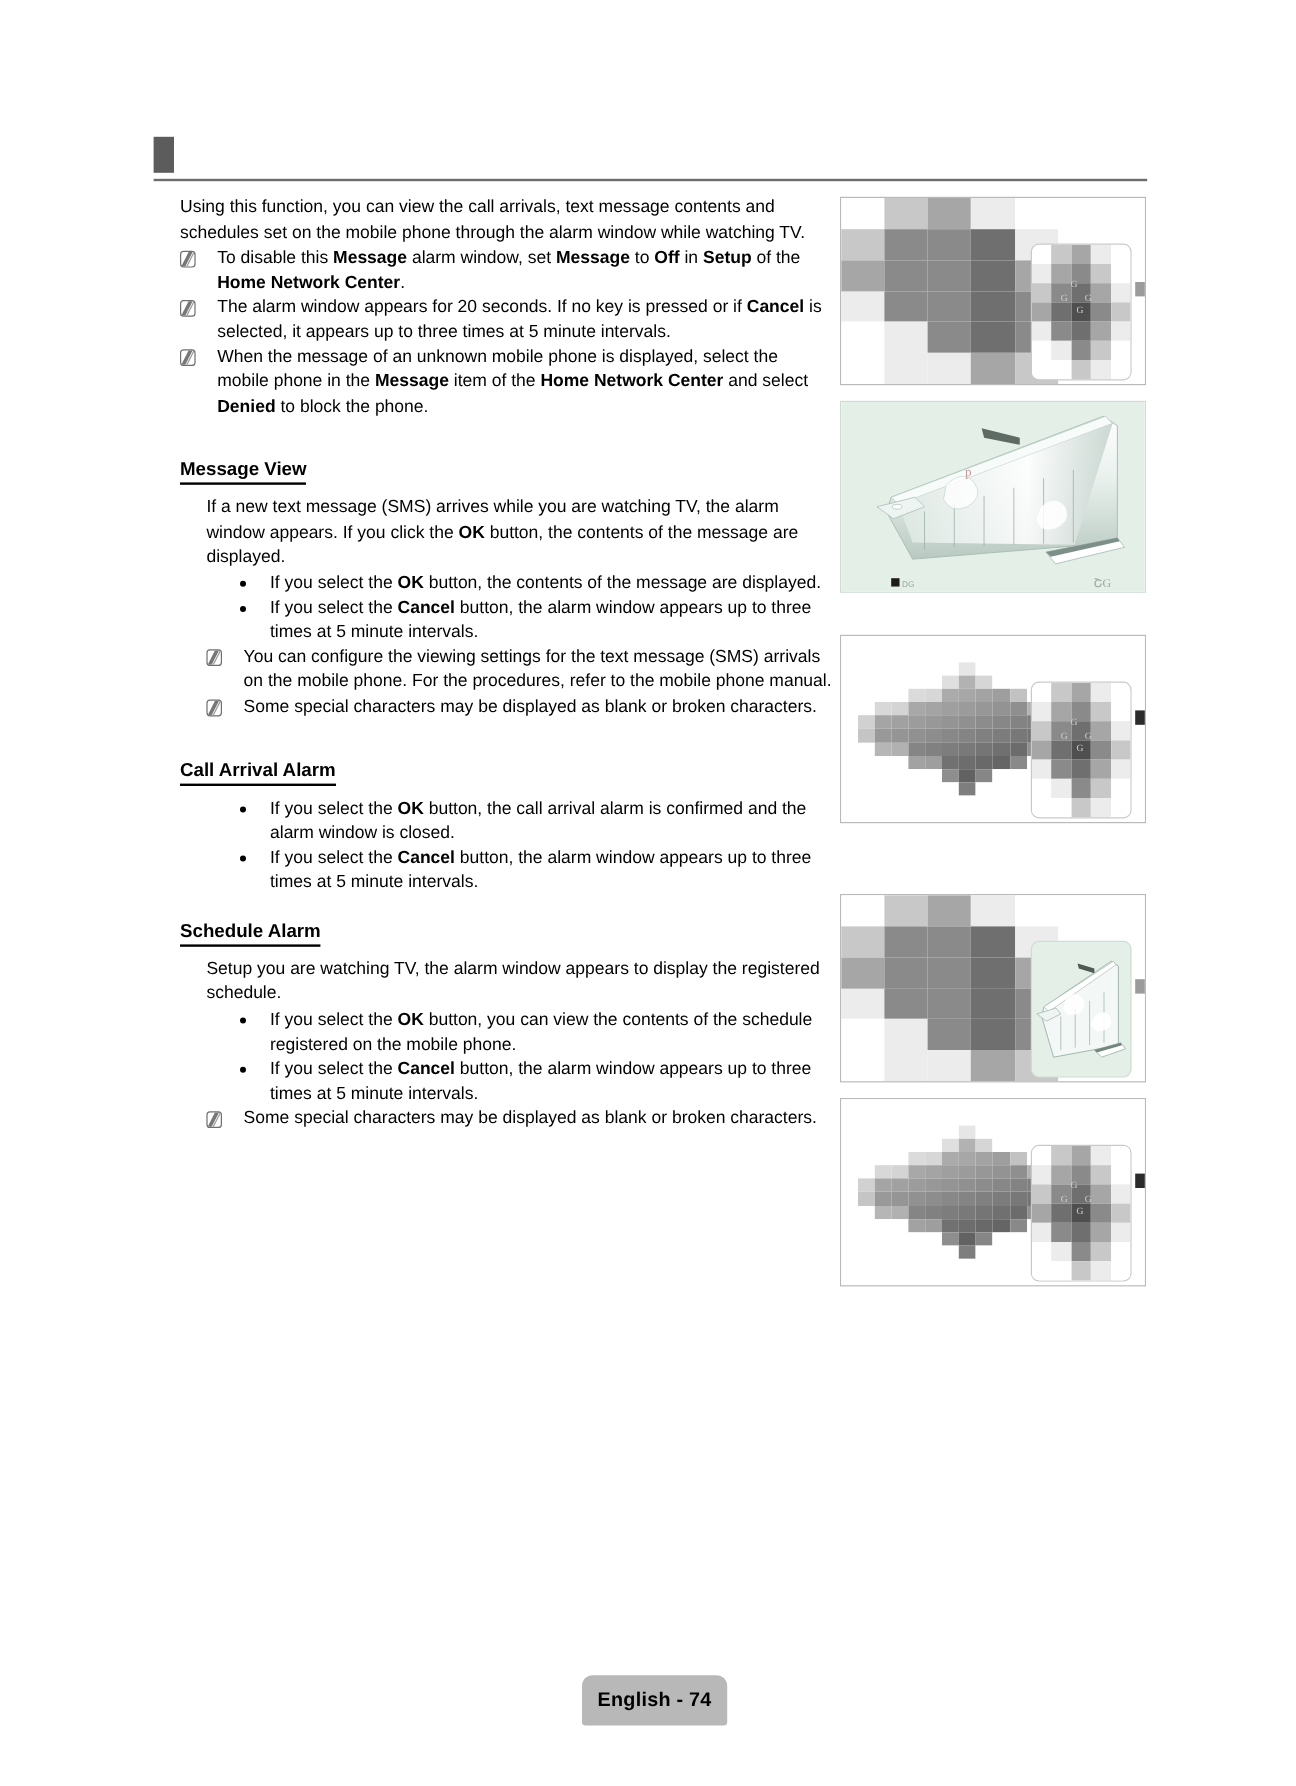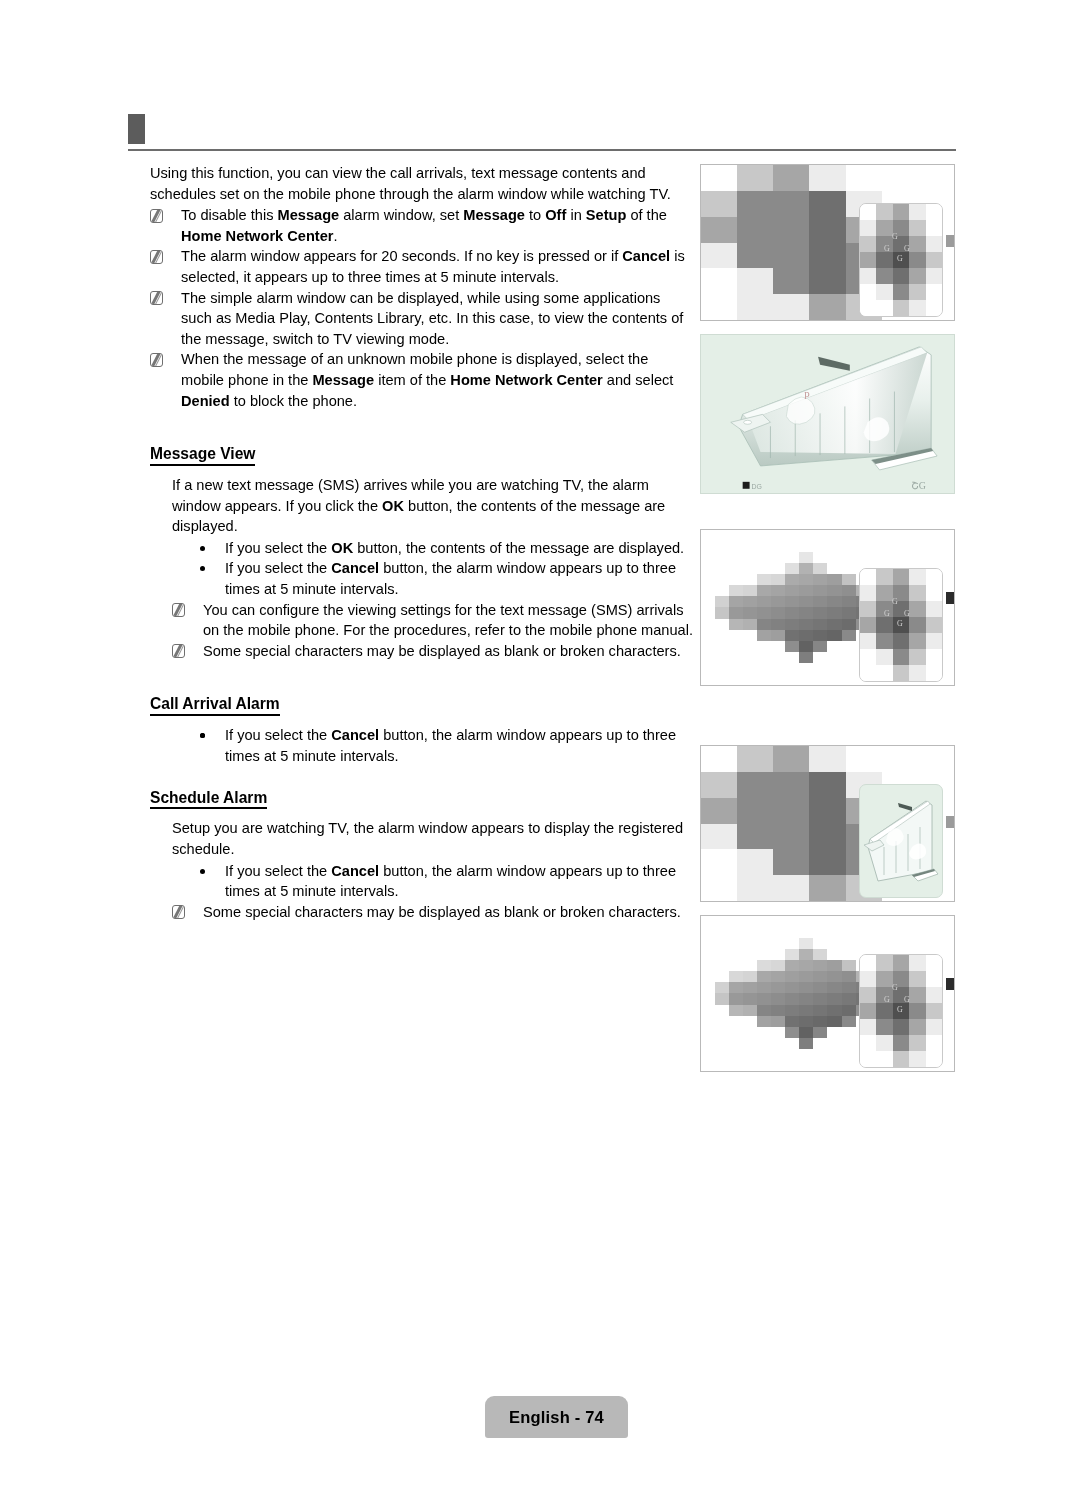--- a/index.html
+++ b/index.html
@@ -193,21 +193,21 @@
     background: #e4efe7;
     border: 1px solid #cfdcd3;
     overflow: hidden;
   }
 
   
   .footer {
     position: absolute;
     left: 485px;
     top: 1396px;
-    width: 143px;
+    width: 121px;
     height: 42px;
     background: #b8b8b8;
     border-radius: 9px 9px 3px 3px;
     display: flex;
     align-items: center;
     justify-content: center;
   }
   .footer-label {
     font-size: 16.5px;
     font-weight: bold;
@@ -232,24 +232,20 @@
     <p class="para">Using this function, you can view the call arrivals, text message contents and schedules set on the mobile phone through the alarm window while watching TV.</p>
 
     <ul class="notes">
       <li>
         <span class="note-icon"></span>
         <span>To disable this <b>Message</b> alarm window, set <b>Message</b> to <b>Off</b> in <b>Setup</b> of the <b>Home Network Center</b>.</span>
       </li>
       <li>
         <span class="note-icon"></span>
         <span>The alarm window appears for 20 seconds. If no key is pressed or if <b>Cancel</b> is selected, it appears up to three times at 5 minute intervals.</span>
-      </li>
-      <li>
-        <span class="note-icon"></span>
-        <span>The simple alarm window can be displayed, while using some applications such as Media Play, Contents Library, etc. In this case, to view the contents of the message, switch to TV viewing mode.</span>
       </li>
       <li>
         <span class="note-icon"></span>
         <span>When the message of an unknown mobile phone is displayed, select the mobile phone in the <b>Message</b> item of the <b>Home Network Center</b> and select <b>Denied</b> to block the phone.</span>
       </li>
     </ul>
 
     <div class="spacer-lg"></div>
 
     <div class="sub-block">
@@ -280,36 +276,41 @@
     </div>
 
     <div class="spacer-lg"></div>
 
     <div class="sub-block">
       <div class="subhead">Call Arrival Alarm</div>
       <div class="sub-body">
         <ul class="dots">
           <li>
             <span class="dot"></span>
+            <span>If you select the <b>OK</b> button, the call arrival alarm is confirmed and the alarm window is closed.</span>
           </li>
           <li>
             <span class="dot"></span>
             <span>If you select the <b>Cancel</b> button, the alarm window appears up to three times at 5 minute intervals.</span>
           </li>
         </ul>
       </div>
     </div>
 
     <div class="spacer-md"></div>
 
     <div class="sub-block">
       <div class="subhead">Schedule Alarm</div>
       <div class="sub-body">
         <p class="para">Setup you are watching TV, the alarm window appears to display the registered schedule.</p>
         <ul class="dots">
+          <li>
+            <span class="dot"></span>
+            <span>If you select the <b>OK</b> button, you can view the contents of the schedule registered on the mobile phone.</span>
+          </li>
           <li>
             <span class="dot"></span>
             <span>If you select the <b>Cancel</b> button, the alarm window appears up to three times at 5 minute intervals.</span>
           </li>
         </ul>
         <ul class="notes">
           <li>
             <span class="note-icon"></span>
             <span>Some special characters may be displayed as blank or broken characters.</span>
           </li>

